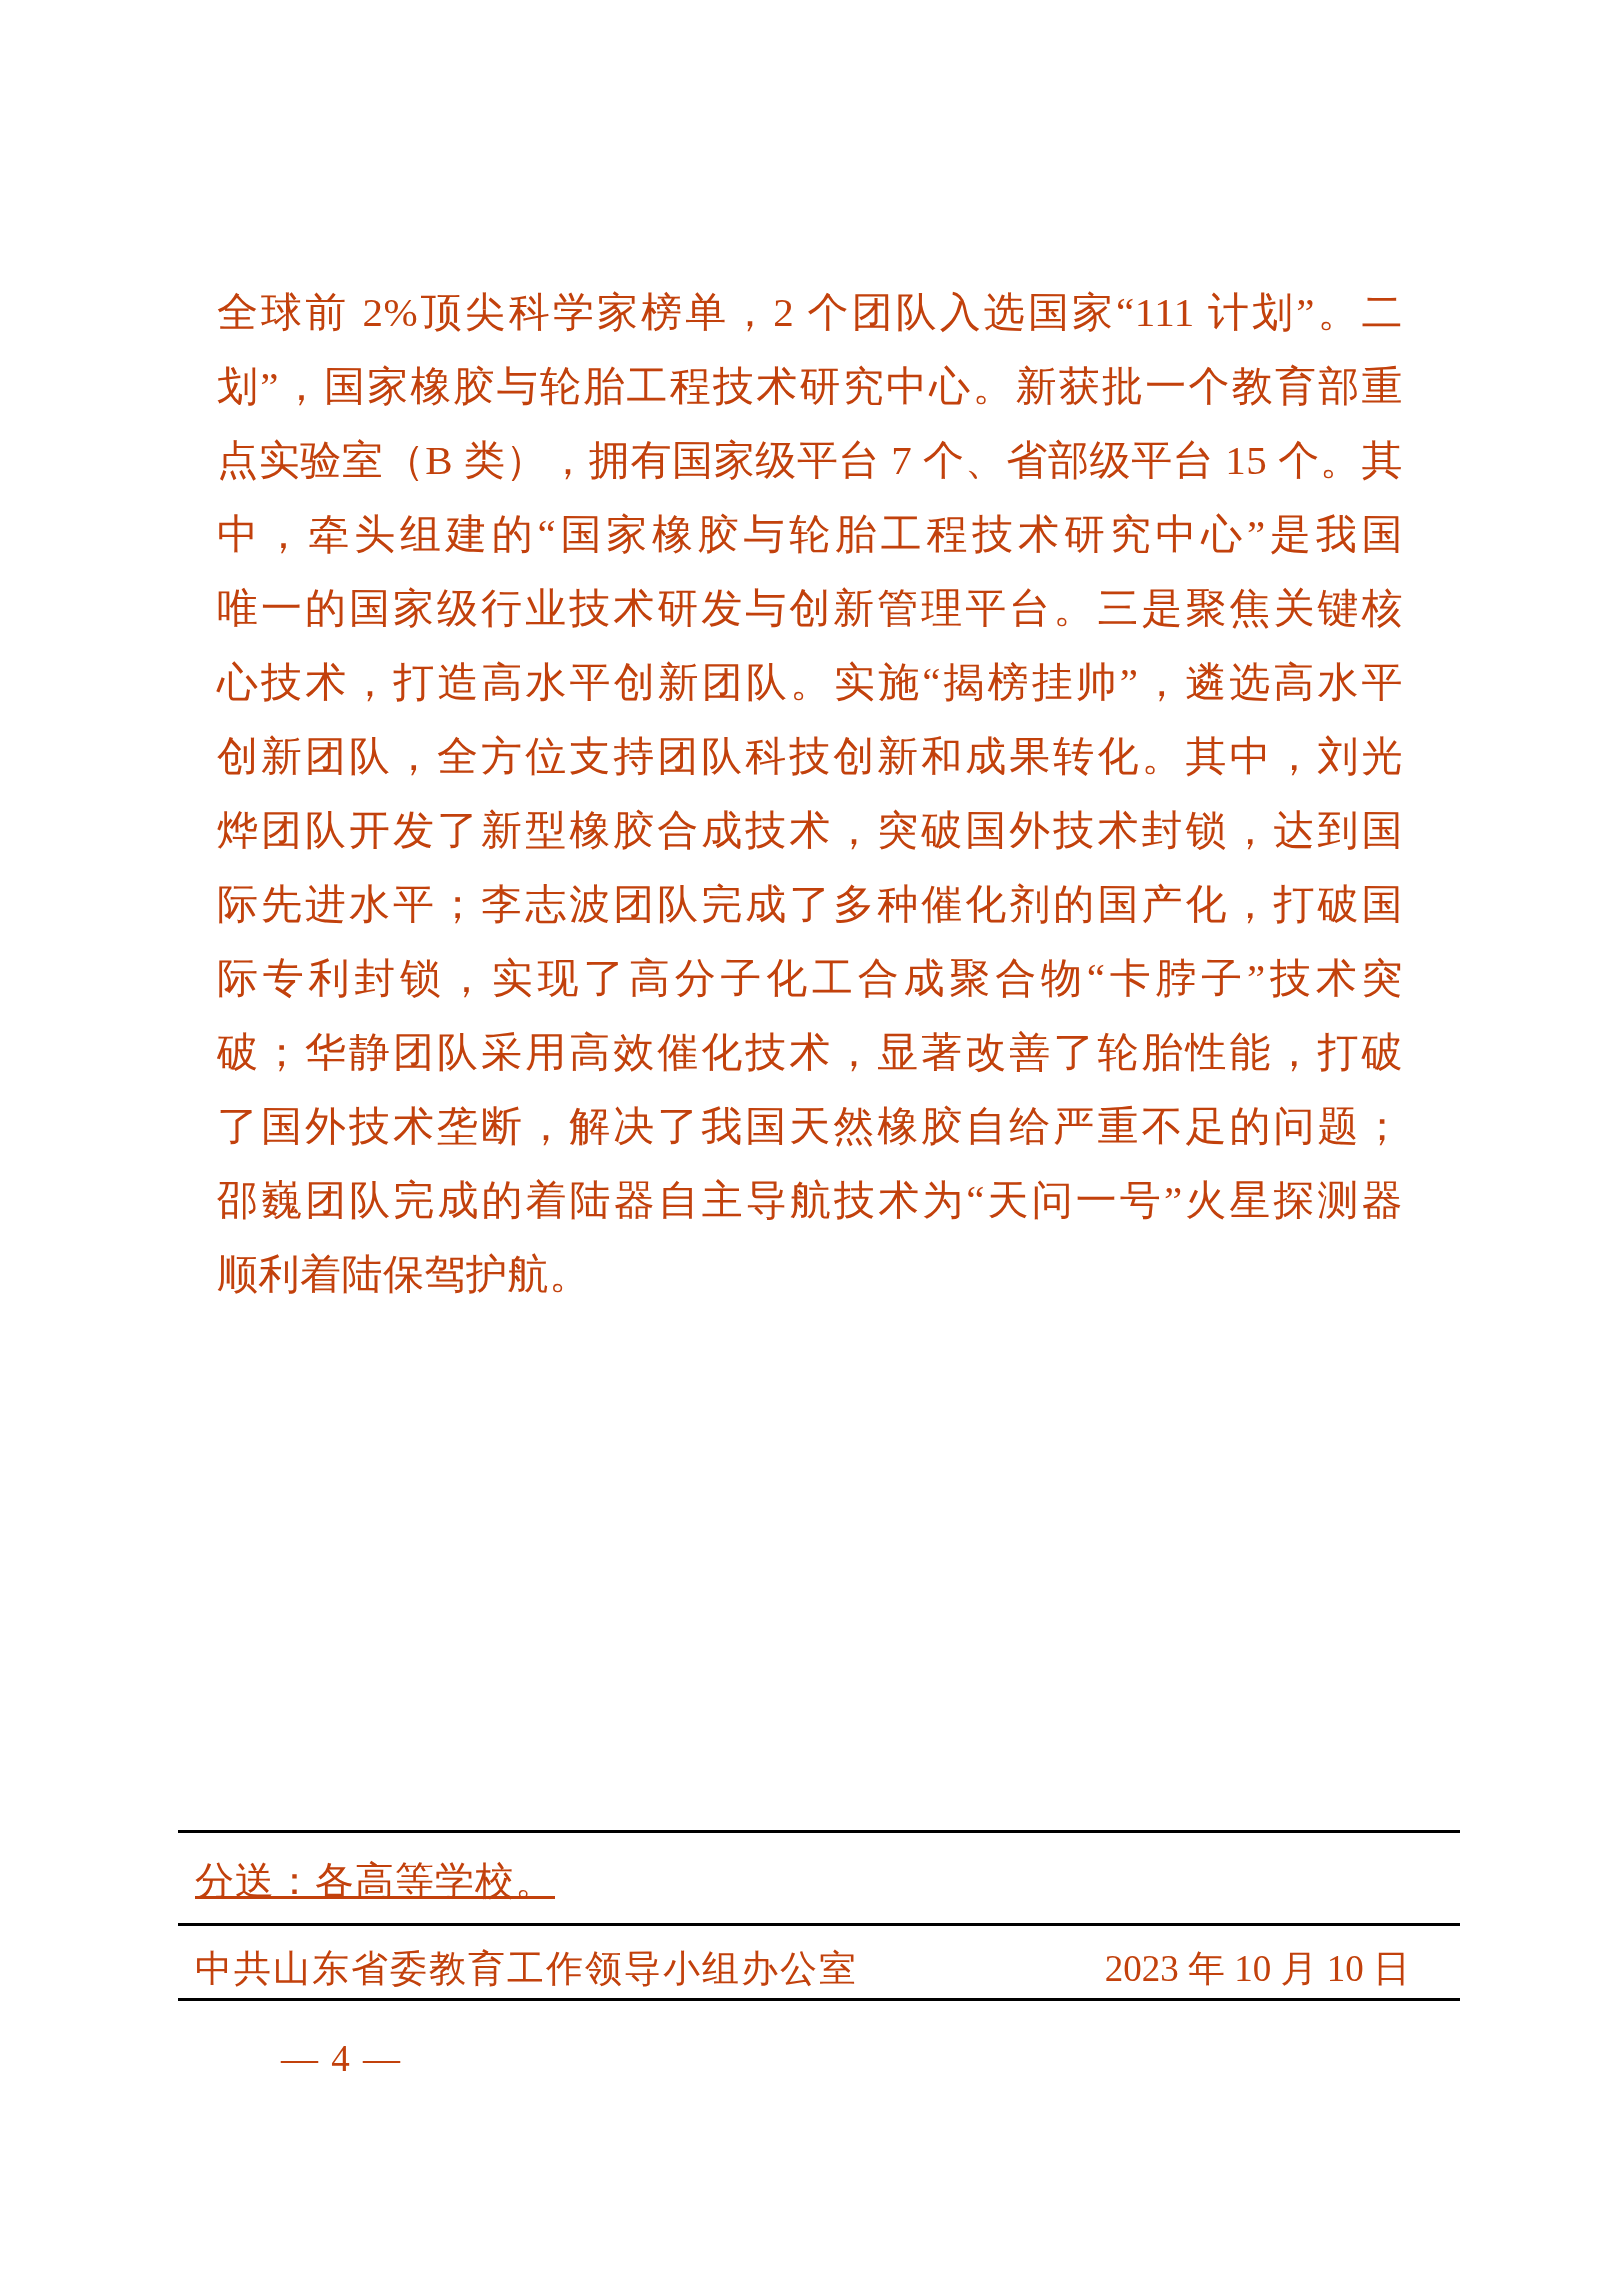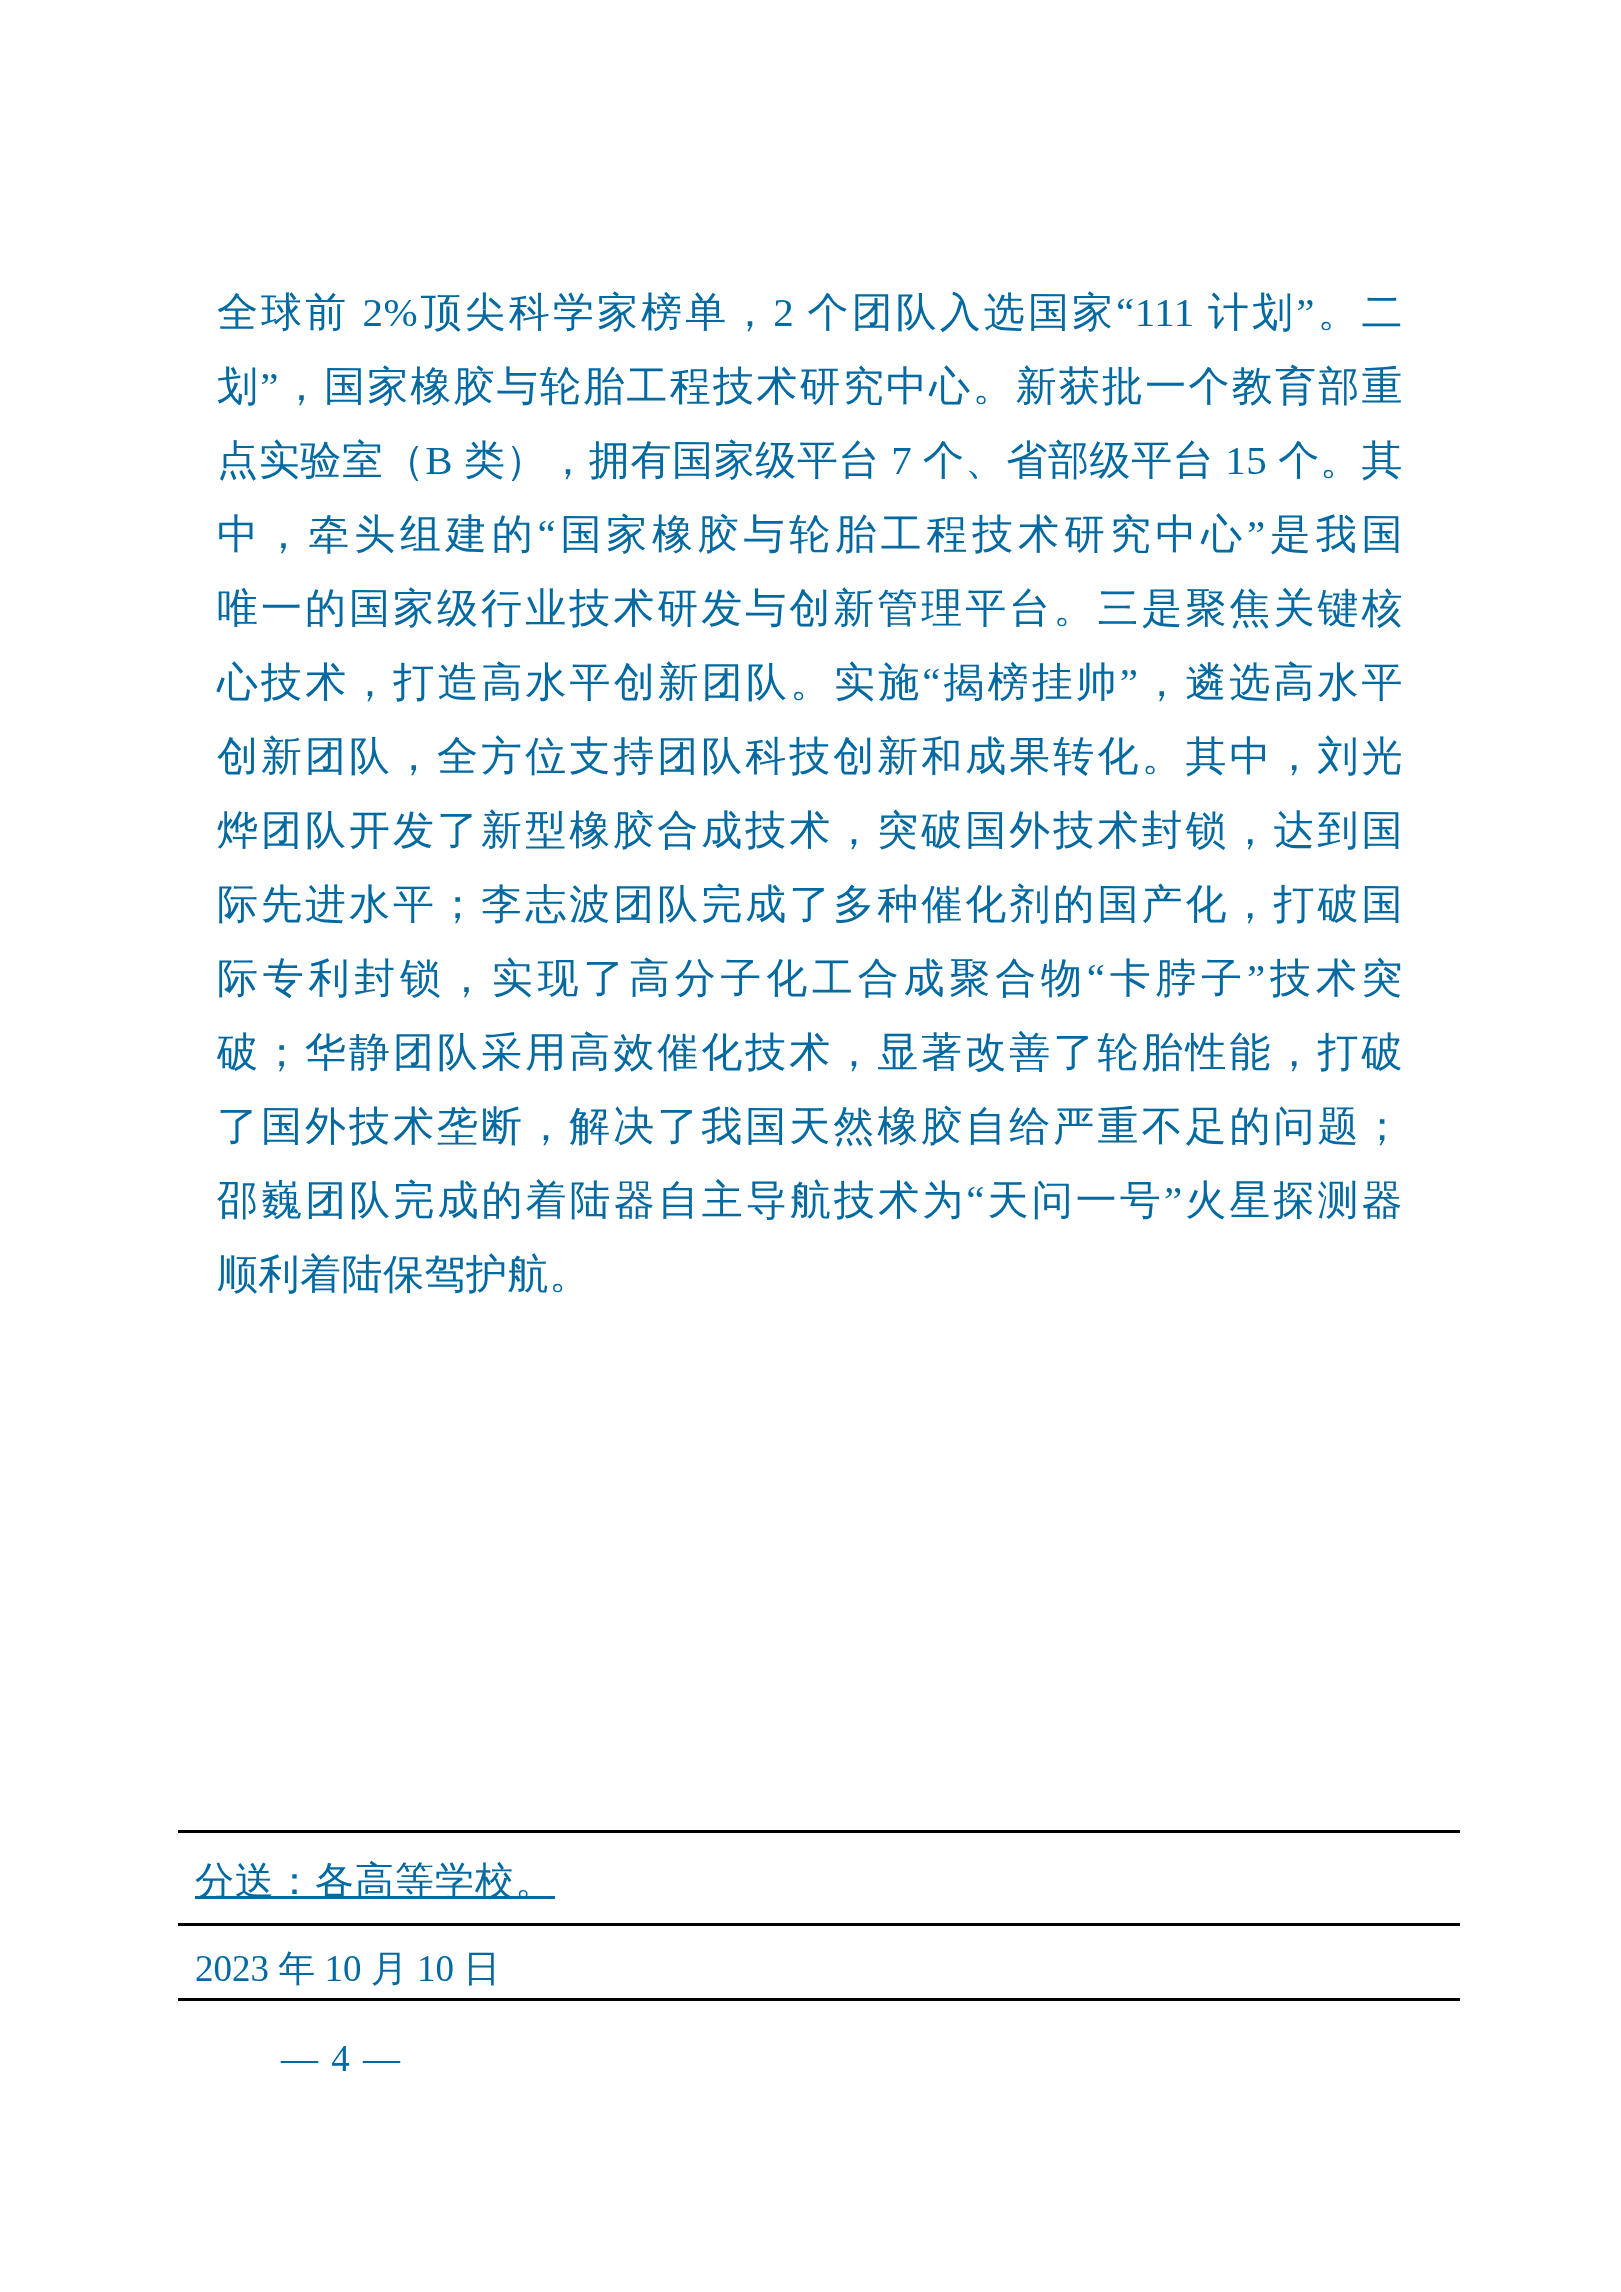--- a/index.html
+++ b/index.html
@@ -2,21 +2,21 @@
 <html lang="zh"><head>
 <meta charset="utf-8">
 <style>
   * { margin: 0; padding: 0; box-sizing: border-box; }
   html, body { background: #ffffff; }
   .page {
     position: relative;
     width: 1621px;
     height: 2293px;
     background: #ffffff;
-    color: #0369a1;
+    color: #c2410c;
     font-family: "Liberation Serif", serif;
     overflow: hidden;
   }
   
   .doc-body {
     position: absolute;
     left: 217px;
     top: 275px;
     width: 1186px;
   }
@@ -98,20 +98,21 @@
     <div class="doc-line last">顺利着陆保驾护航。</div>
   </div>
 
   <div class="rule rule-1"></div>
 
   <div class="distribution">分送：各高等学校。</div>
 
   <div class="rule rule-2"></div>
 
   <div class="issuer-row">
+    <span class="issuer">中共山东省委教育工作领导小组办公室</span>
     <span class="date">2023 年 10 月 10 日</span>
   </div>
 
   <div class="rule rule-3"></div>
 
   <div class="page-number">— 4 —</div>
 
 </div>
 
 

